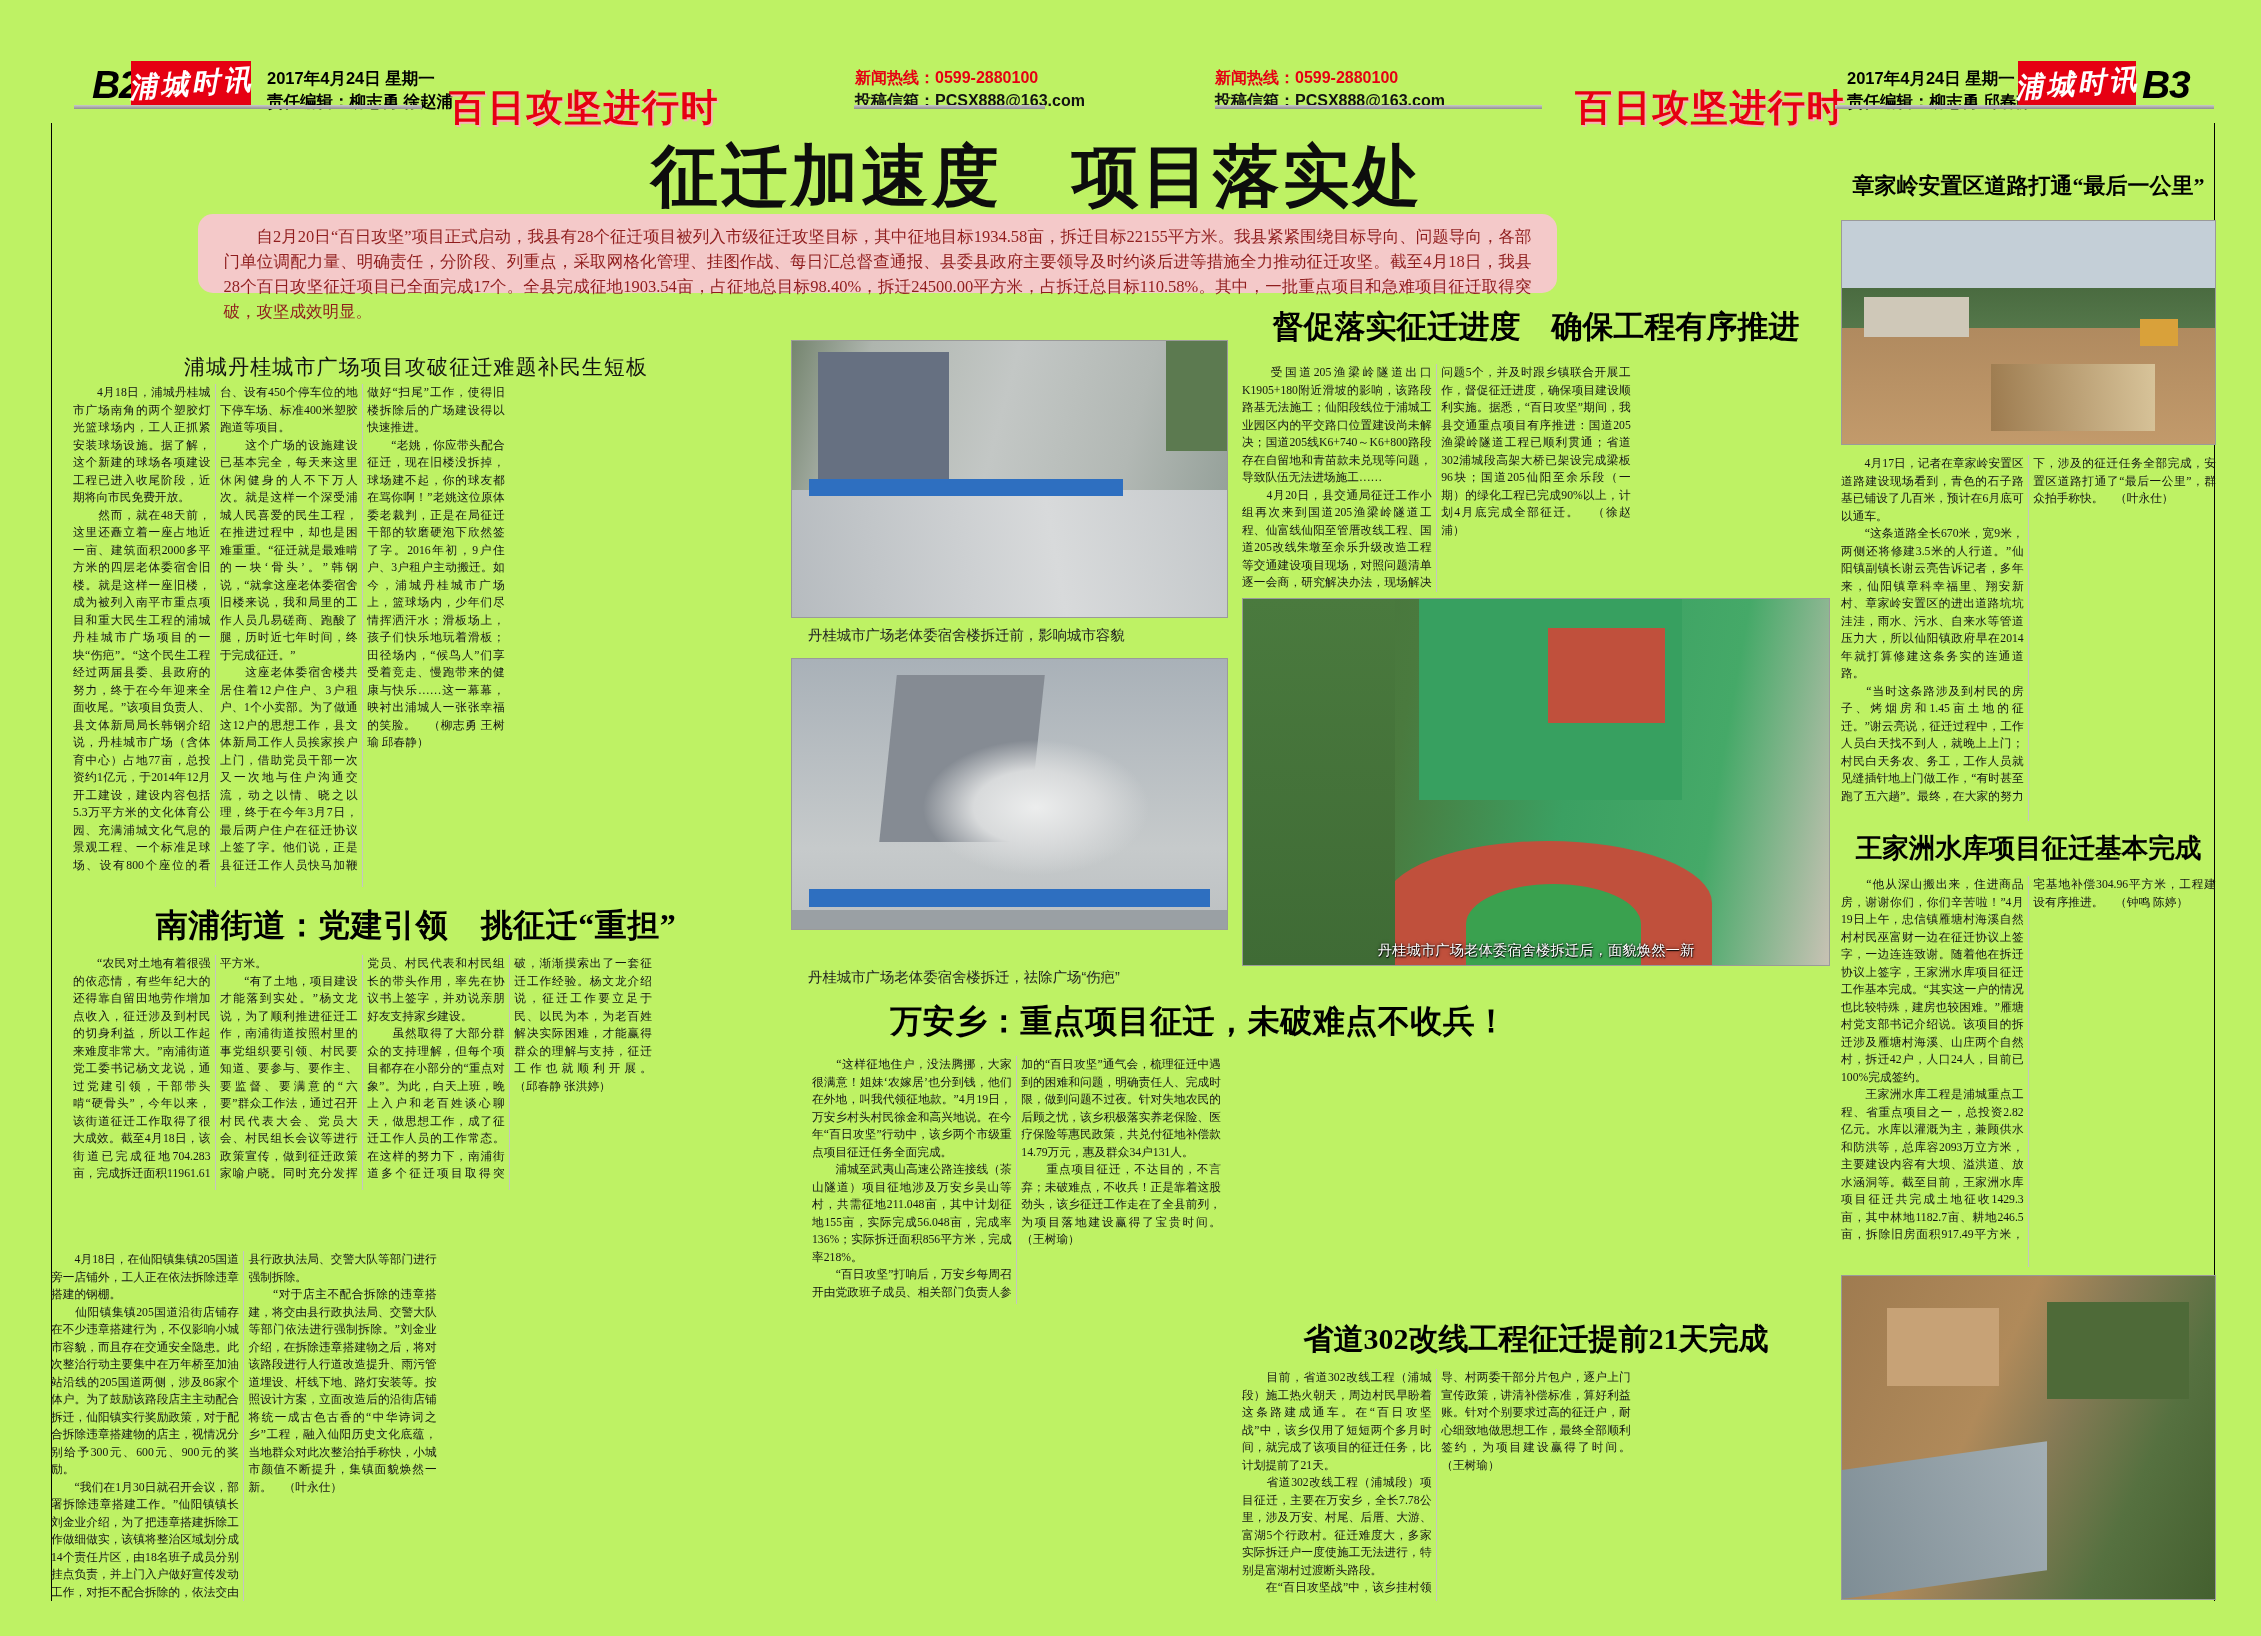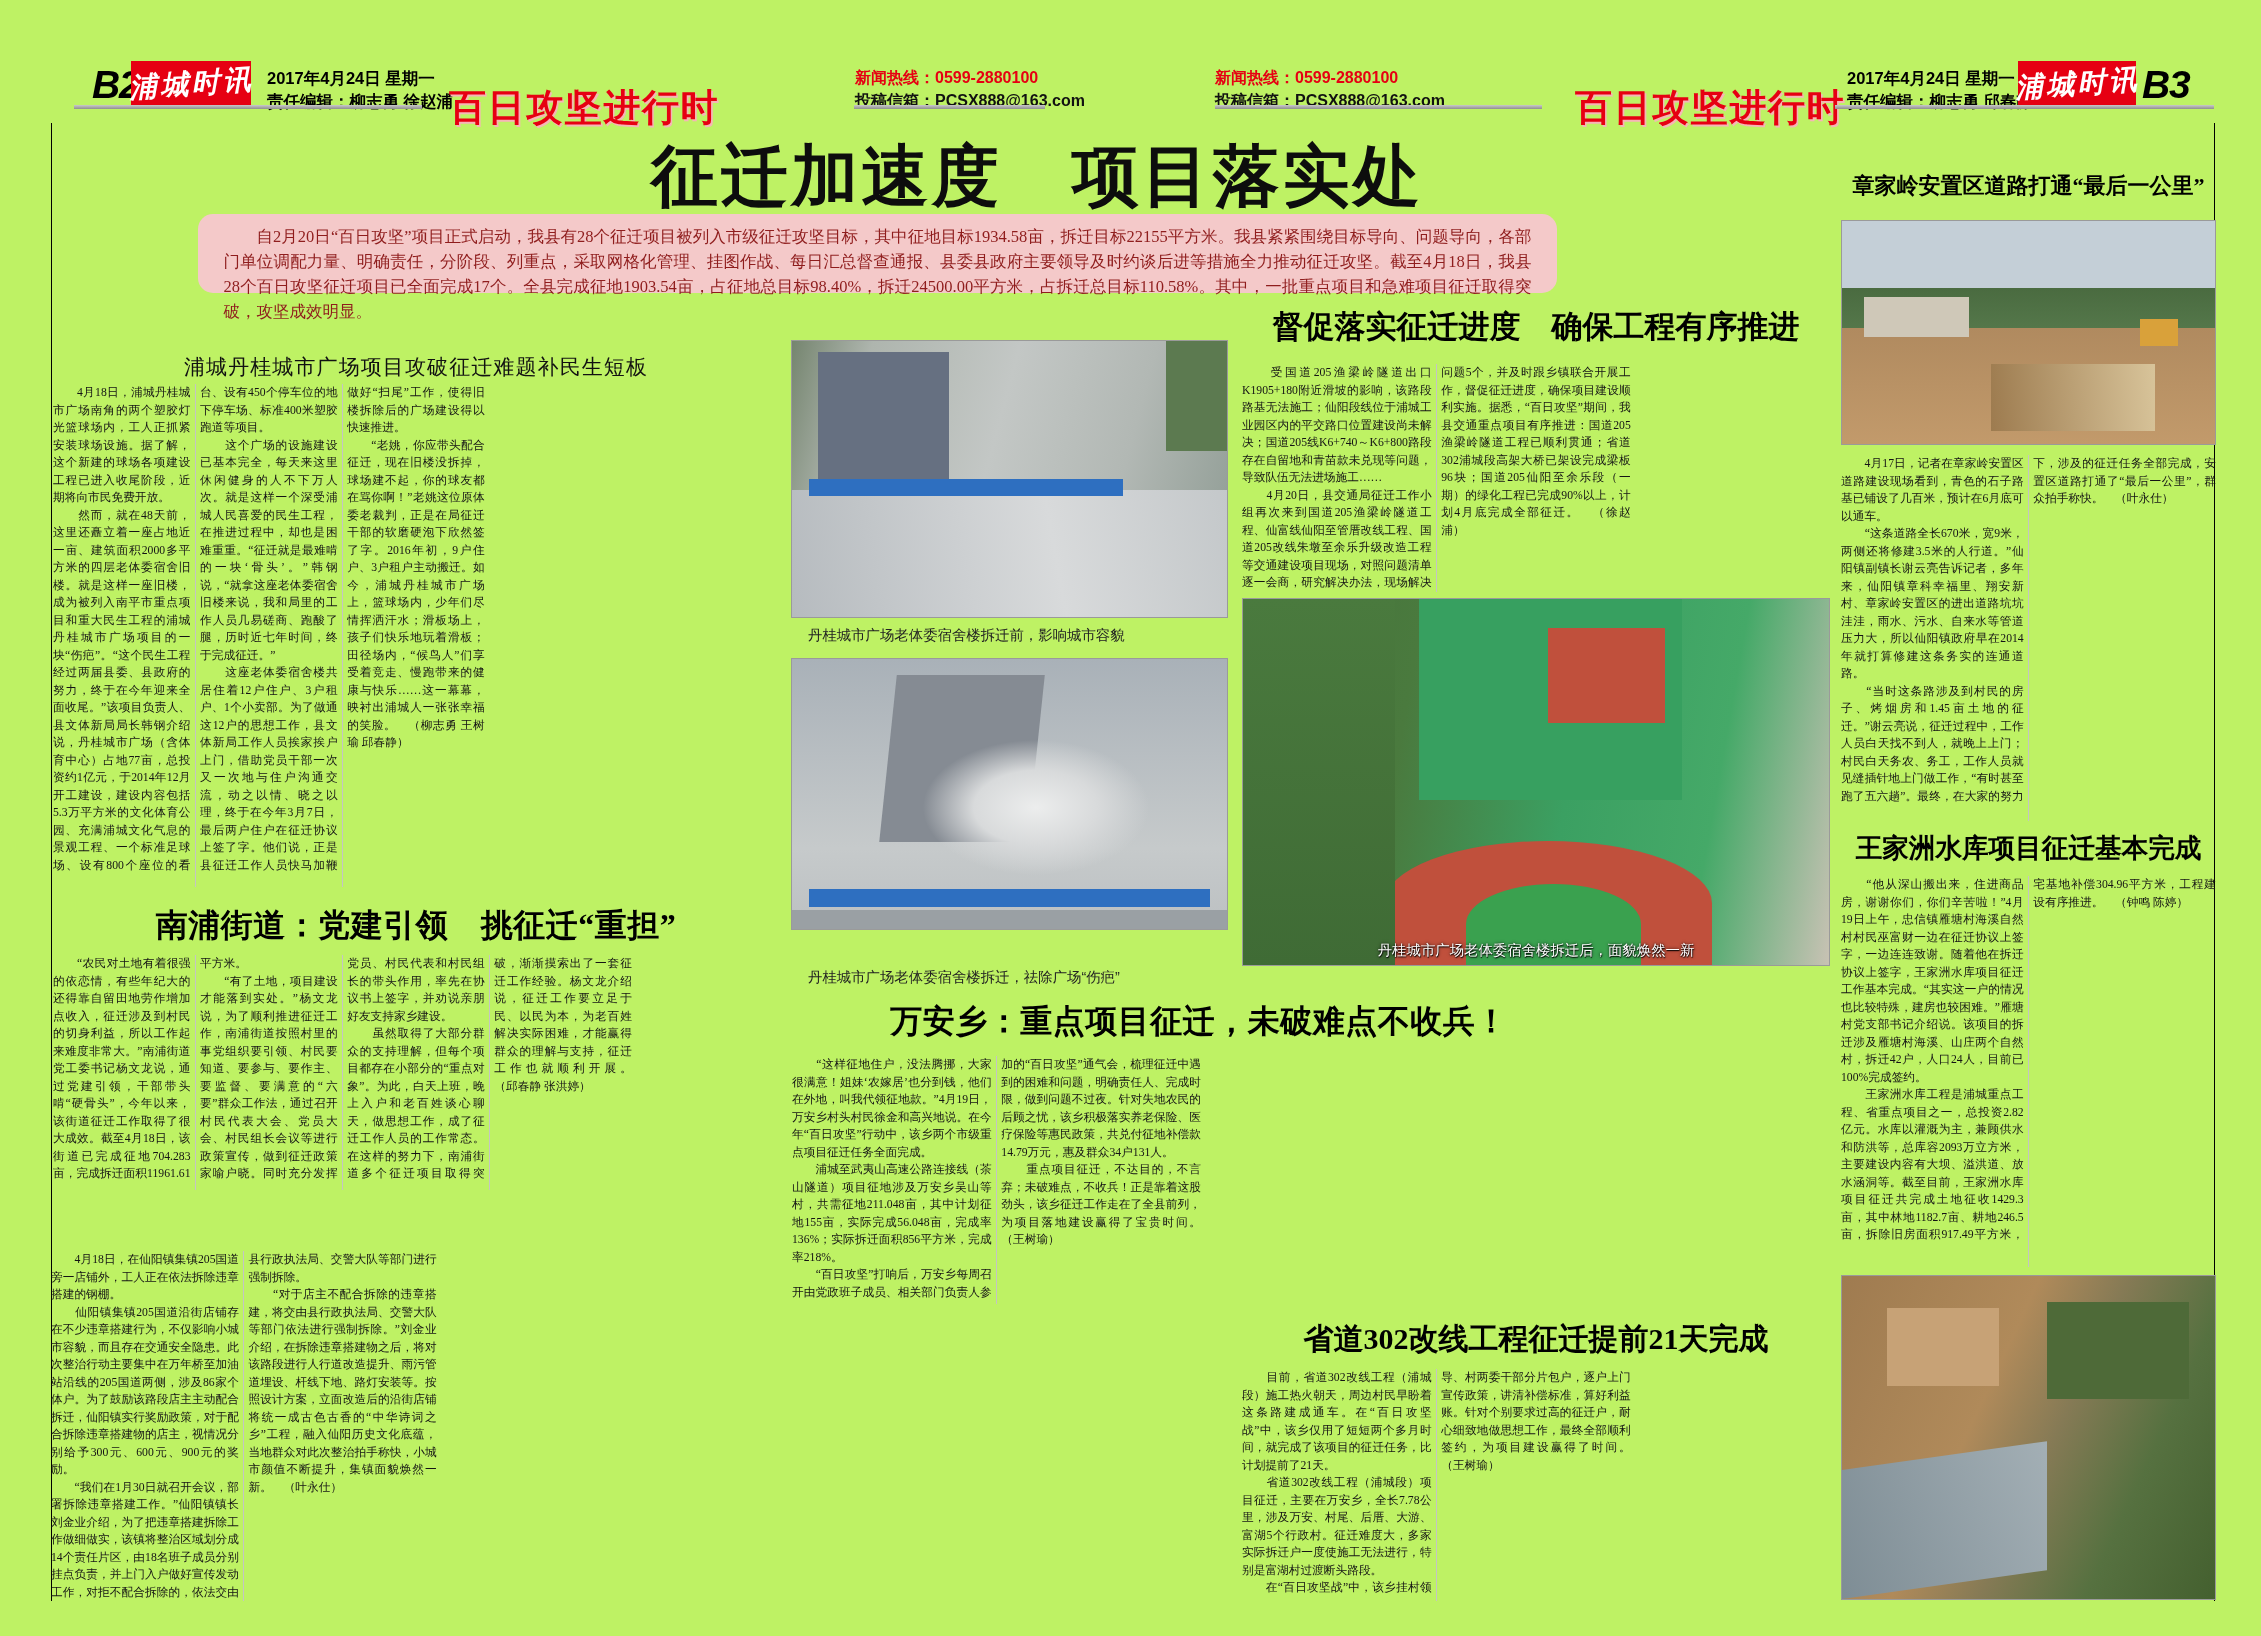--- a/index.html
+++ b/index.html
@@ -30,21 +30,21 @@
   .h-a1{font-size:40px;letter-spacing:1.1px;}
   .h-sub{font-size:21px;font-weight:500;text-align:center;letter-spacing:1.1px;white-space:nowrap;}
   .h-sec{font-size:32px;letter-spacing:0.5px;}
   .h-ducu{font-size:31px;}
   .h-small{font-size:22px;}
   .h-wjz{font-size:26.6px;}
   .h-302{font-size:30px;}
   .bodycols{font-size:11.7px;line-height:17.5px;text-align:justify;color:#141414;
             column-gap:9.6px;column-rule:0.5px solid #c4c4c4;column-fill:auto;
             white-space:pre-line;overflow:hidden;}
-  .cols5{column-count:5;} .cols6{column-count:6;} .cols3{column-count:3;} .cols2{column-count:2;}
+  .cols5{column-count:5;padding-left:20px;} .cols6{column-count:6;} .cols3{column-count:3;} .cols2{column-count:2;}
   
   .photo{overflow:hidden;border:0.5px solid #9a9a9a;box-sizing:border-box;}
   .caption{font-family:"Liberation Sans","DejaVu Sans",sans-serif;font-size:14.4px;color:#222;white-space:nowrap;}
   .overlaycap{position:absolute;left:0;right:0;bottom:5.3px;text-align:center;
               font-family:"Liberation Sans","DejaVu Sans",sans-serif;font-size:14.4px;color:#fff;
               text-shadow:0 0 3.2px #000,0.5px 0.5px 1.1px #000;}
   .shape{position:absolute;}
 </style>
 </head>
 <body>

